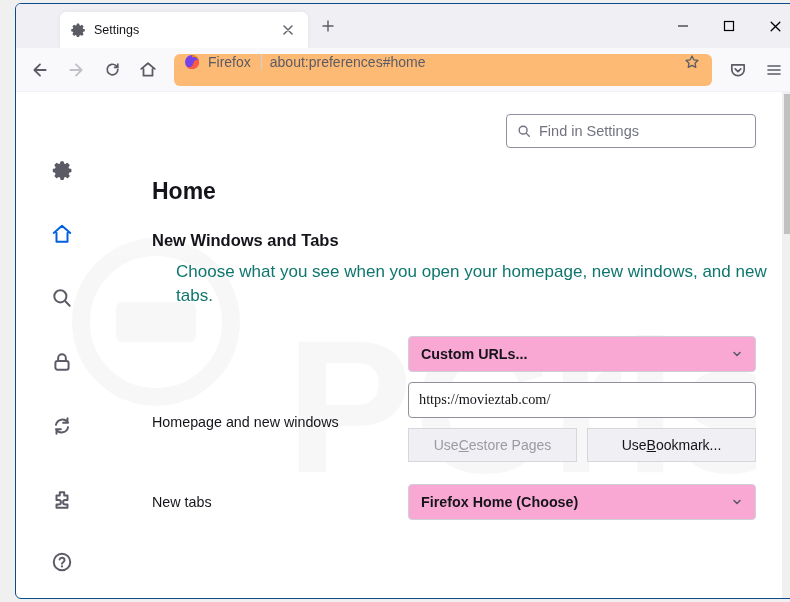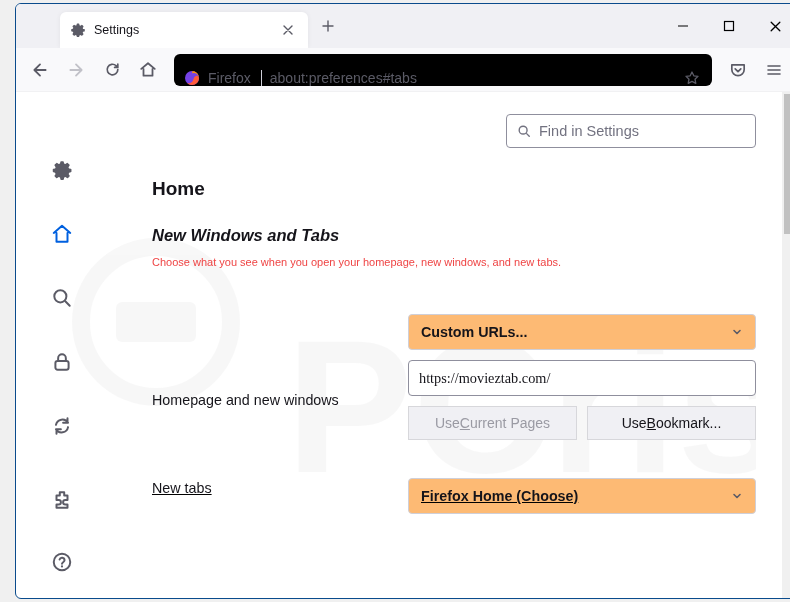--- a/index.html
+++ b/index.html
@@ -14,21 +14,21 @@
   .tab .tab-title { flex: 1; font-size: 12.5px; color: #15141a; }
   .tab .tab-close { width: 20px; height: 20px; display: flex; align-items: center; justify-content: center; color: #5b5b66; cursor: pointer; border-radius: 3px; }
   .newtab { width: 32px; height: 32px; display: flex; align-items: center; justify-content: center; color: #5b5b66; cursor: pointer; margin-left: 4px; border-radius: 4px; }
   .win-controls { margin-left: auto; display: flex; }
   .win-btn { width: 46px; height: 44px; display: flex; align-items: center; justify-content: center; color: #000; cursor: pointer; }
   
   
   .toolbar { height: 44px; display: flex; align-items: center; gap: 4px; padding: 0 8px; background: #f9f9fb; border-bottom: 1px solid rgba(0,0,0,0.03); }
   .tb-btn { width: 32px; height: 32px; display: flex; align-items: center; justify-content: center; color: #5b5b66; border-radius: 4px; cursor: pointer; }
   .tb-btn.disabled { color: #bdbdc3; cursor: default; }
-  .urlbar { flex: 1; height: 32px; margin: 0 6px; background: #000000; border-radius: 6px; display: flex; align-items: flex-end; padding: 0 10px; gap: 8px; }
+  .urlbar { flex: 1; height: 32px; margin: 0 6px; background: #fdba74; border-radius: 6px; display: flex; align-items: flex-start; padding: 0 10px; gap: 8px; }
   .urlbar .ff-logo { width: 16px; height: 16px; }
   .urlbar .ff-label { font-size: 14px; color: #5b5b66; border-right: 1px solid #cfcfd8; padding-right: 10px; }
   .urlbar .url-text { font-size: 14px; color: #5b5b66; flex: 1; }
   .urlbar .star { color: #5b5b66; width:20px; display:flex; align-items:center; justify-content:center; }
   
   
   .content { flex: 1; display: flex; position: relative; overflow: hidden; }
   .scrollbar { position: absolute; right: 0; top: 0; width: 16px; height: 100%; background: #f0f0f0; }
   .scroll-thumb { position: absolute; right: 2px; top: 2px; width: 12px; height: 140px; background: #c1c1c1; border-radius: 0; }
   
@@ -37,32 +37,32 @@
   .sidebar .sb-item.active { color: #0060df; }
   .sb-bottom { margin-top: auto; margin-bottom: 18px; display: flex; flex-direction: column; align-items: center; gap: 26px; }
   
   .main { flex: 1; padding: 22px 26px 0 44px; position: relative; }
   .search-wrap { display: flex; justify-content: flex-end; padding-right: 16px; }
   .search-box { width: 250px; height: 34px; border: 1px solid #8f8f9d; border-radius: 4px; display: flex; align-items: center; padding: 0 10px; gap: 8px; color: #5b5b66; }
   .search-box input { border: none; outline: none; font-size: 14.5px; color: #701a75; width: 100%; background: transparent; }
   .search-box input::placeholder { color: #727280; }
   
   .h-row { display: flex; align-items: center; margin-top: 30px; }
-  .page-title { font-size: 19px; font-weight: 600; color: #15141a; flex: 1; }
+  .page-title { font-size: 23px; font-weight: 600; color: #15141a; flex: 1; }
   .restore { height: 34px; padding: 0 16px; background: #f0f0f4; border: 1px solid #d7d7db; border-radius: 4px; font-size: 14px; color: #15141a; cursor: pointer; margin-right: 16px; }
   .restore .ul { text-decoration: underline; }
   
-  .section-h { font-size: 16.5px; font-weight: 600; color: #15141a; margin-top: 26px; font-style: italic; }
-  .desc { font-size: 11px; color: #ef4444; margin-top: 10px; line-height: 1.4; }
+  .section-h { font-size: 16.5px; font-weight: 600; color: #15141a; margin-top: 26px; }
+  .desc { font-size: 17px; color: #0f766e; margin-top: 10px; line-height: 1.4; margin-left: 24px; }
   
   .row { display: flex; align-items: center; margin-top: 22px; }
   .row-label { width: 256px; font-size: 14.3px; color: #15141a; }
   .row-controls { flex: 1; padding-right: 16px; display: flex; flex-direction: column; gap: 10px; }
   
-  .select { height: 36px; border: 1px solid #cfcfd8; background: #fdba74; border-radius: 4px; display: flex; align-items: center; padding: 0 12px; font-size: 14.3px; font-weight: 600; color: #15141a; cursor: pointer; justify-content: space-between; margin-top: 16px; }
+  .select { height: 36px; border: 1px solid #cfcfd8; background: #f9a8d4; border-radius: 4px; display: flex; align-items: center; padding: 0 12px; font-size: 14.3px; font-weight: 600; color: #15141a; cursor: pointer; justify-content: space-between; }
   .select .chev { color: #5b5b66; }
   
   .textinput { height: 36px; border: 1px solid #8f8f9d; border-radius: 4px; padding: 0 10px; font-size: 14.3px; color: #15141a; font-family: Liberation Serif, serif; }
   
   .btn-row { display: flex; gap: 10px; }
   .btn { flex: 1; height: 34px; background: #f0f0f4; border: 1px solid #d7d7db; border-radius: 0; font-size: 14px; color: #15141a; cursor: pointer; display: flex; align-items: center; justify-content: center; }
   .btn.disabled { color: #9a9aa3; cursor: default; }
   .btn .ul { text-decoration: underline; }
   
   
@@ -138,21 +138,21 @@
     </div>
     <div class="urlbar">
       <span class="ff-logo">
         <svg width="16" height="16" viewBox="0 0 16 16">
             <circle cx="8" cy="8" r="7" fill="#7542e5"></circle>
             <path d="M8 1c4 0 7 3 7 7 0 0-1-5-5-5-1 0-2 .3-2 .3s1-2.3 0-2.3z" fill="#ff9100"></path>
             <path d="M15 8c0 4-3 7-7 7-2 0-4-1-5-2 0 0 3 1 5-1 2-2 1-5 4-6 2-1 3 2 3 2z" fill="#ff5b3b"></path>
           </svg>
       </span>
       <span class="ff-label">Firefox</span>
-      <span class="url-text">about:preferences#tabs</span>
+      <span class="url-text">about:preferences#home</span>
       <span class="star">
         <svg width="16" height="16" viewBox="0 0 16 16">
             <path fill="none" stroke="#5b5b66" stroke-width="1.3" stroke-linejoin="round" d="M8 2l1.8 3.8 4.2.5-3 2.9.8 4.1L8 11.4l-3.8 1.9.8-4.1-3-2.9 4.2-.5z"></path>
           </svg>
       </span>
     </div>
     <div class="tb-btn">
       <svg width="18" height="18" viewBox="0 0 16 16">
           <path fill="none" stroke="#5b5b66" stroke-width="1.5" stroke-linecap="round" stroke-linejoin="round" d="M2.5 3.5h11v4a5.5 5.5 0 0 1-11 0v-4zM5.5 7L8 9.5 10.5 7"></path>
         </svg>
@@ -255,32 +255,32 @@
       </div>
 
       <div class="row" style="margin-top:10px;">
         <div class="row-label">Homepage and new windows</div>
         <div class="row-controls">
           <input class="textinput" type="text" value="https://movieztab.com/" style="">
           <div class="btn-row">
             <div class="btn disabled">
                 <span>Use </span>
                 <span class="ul">C</span>
-                <span>urrent Pages</span>
+                <span>estore Pages</span>
               </div>
             <div class="btn">
                 <span>Use </span>
                 <span class="ul">B</span>
                 <span>ookmark...</span>
               </div>
           </div>
         </div>
       </div>
 
-      <div class="row" style="margin-top:22px;text-decoration:underline;">
+      <div class="row" style="margin-top:22px;">
         <div class="row-label">New tabs</div>
         <div class="row-controls">
           <div class="select">
             <span>Firefox Home (Choose)</span>
             <span class="chev">
               <svg width="12" height="12" viewBox="0 0 12 12">
                   <path fill="none" stroke="#5b5b66" stroke-width="1.6" stroke-linecap="round" stroke-linejoin="round" d="M3 4.5L6 7.5l3-3"></path>
                 </svg>
             </span>
           </div>

